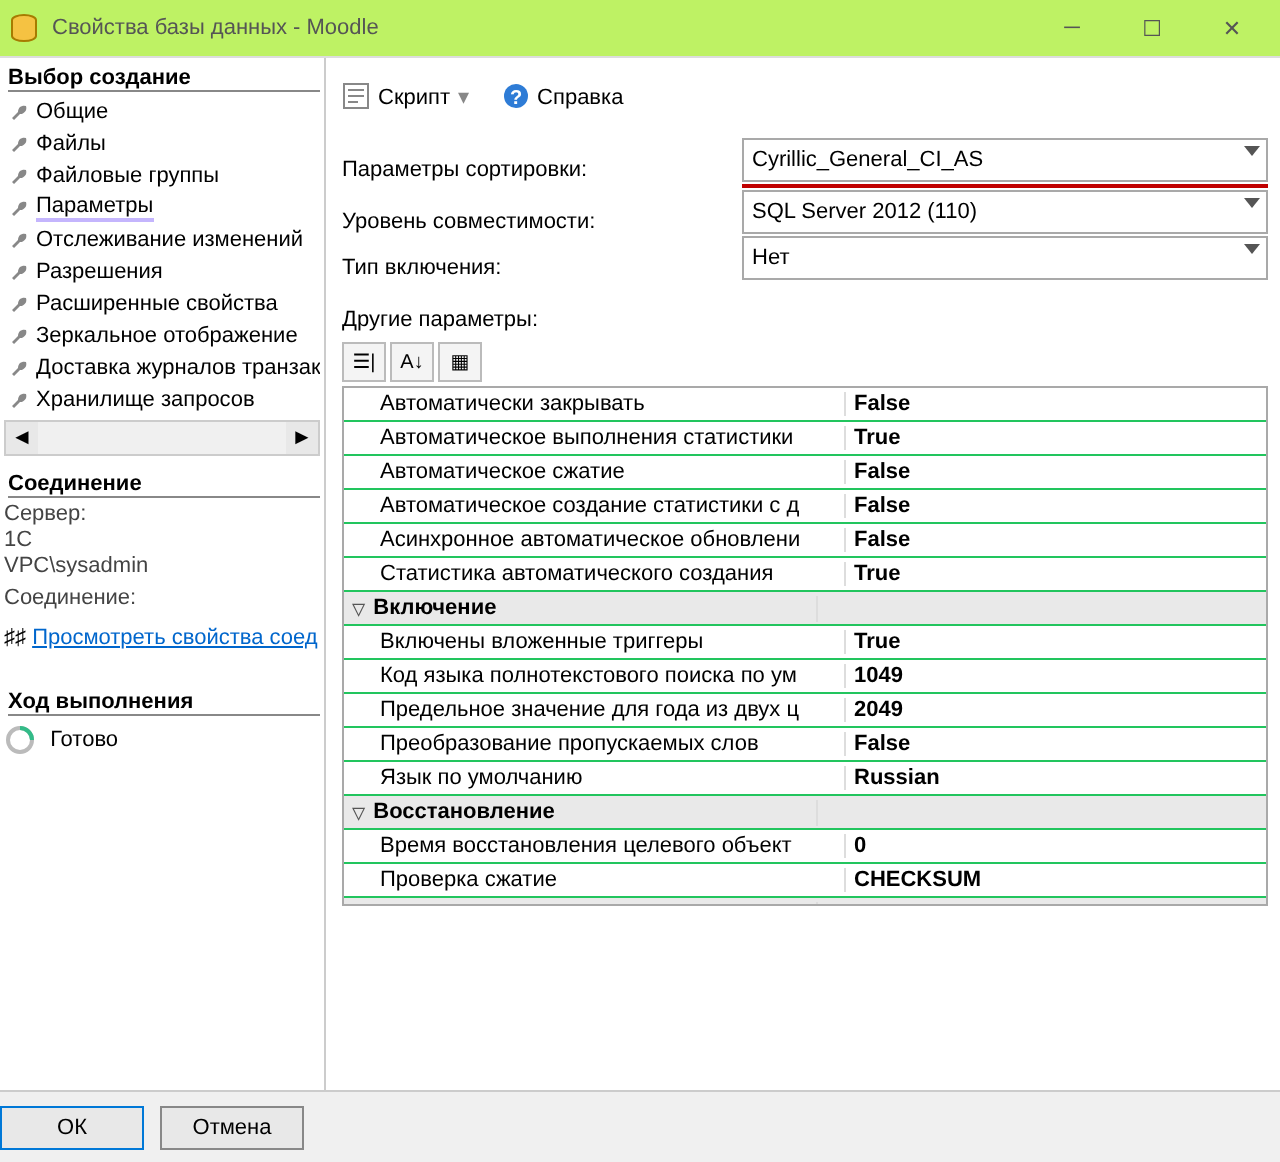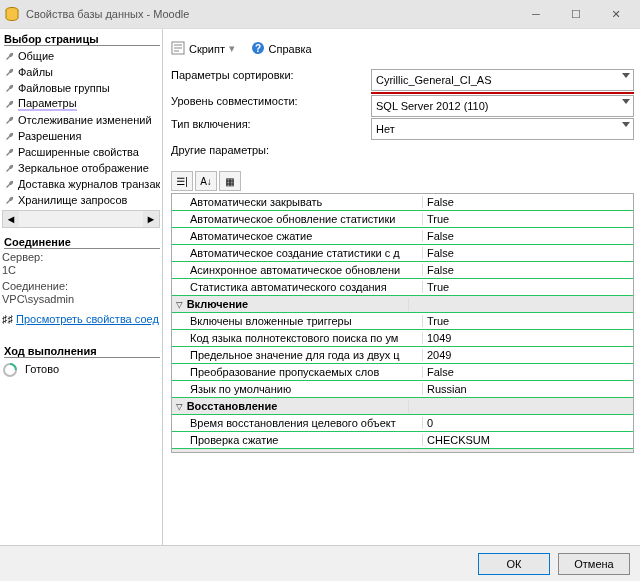--- a/index.html
+++ b/index.html
@@ -1,16 +1,16 @@
 <!DOCTYPE html>
 <html><head>
 <meta charset="utf-8">
 <style>
 html,body{margin:0;padding:0;font-family:"Segoe UI",Tahoma,sans-serif;font-size:11px;color:#000;background:#fff;height:581px;width:640px;overflow:hidden}
-.titlebar{height:28px;background:#e5e5e5;border-bottom:1px solid #ddd;display:flex;align-items:center;padding:0 4px}
+.titlebar{height:28px;background:#bef264;border-bottom:1px solid #ddd;display:flex;align-items:center;padding:0 4px}
 .titlebar .icon{width:16px;height:16px;margin-right:6px}
 .titlebar .title{flex:1;color:#555}
 .titlebar .btn{width:40px;height:28px;display:flex;align-items:center;justify-content:center;color:#555}
 .main{display:flex;height:516px}
 .left{width:158px;border-right:1px solid #ccc;display:flex;flex-direction:column;background:#fff;padding:2px}
 .left h4{margin:2px 0 2px 2px;font-size:11px;font-weight:bold;border-bottom:1px solid #888}
 .tree{overflow:hidden}
 .tree .item{display:flex;align-items:center;height:16px;padding-left:2px;white-space:nowrap}
 .tree .item svg{margin-right:2px;flex-shrink:0}
 .tree .item.under span{border-bottom:2px solid #c4b5fd}
@@ -18,36 +18,36 @@
 .hscroll .arr{width:16px;display:flex;align-items:center;justify-content:center;background:#e8e8e8}
 .hscroll .track{flex:1}
 .section{margin-top:6px}
 .lbl{color:#444;margin:1px 0}
 .link{color:#0066cc;text-decoration:underline;display:inline-block;margin-top:2px}
 .spinner{display:inline-block;vertical-align:middle;margin-right:4px}
 .right{flex:1;display:flex;flex-direction:column;padding:4px 6px 0 8px;overflow:hidden}
 .toolbar{display:flex;align-items:flex-end;gap:4px;height:22px}
 .toolbar .sep{color:#888}
 .params{margin-top:14px}
-.prow{display:flex;align-items:flex-start;height:22px;margin-bottom:1px}
+.prow{display:flex;align-items:flex-end;height:22px;margin-bottom:1px}
 .prow .plabel{width:200px}
 .prow .pfield{flex:1;height:20px;border:1px solid #a9a9a9;background:#fff;display:flex;align-items:center;padding:0 4px;position:relative}
 .prow .pfield .chev{position:absolute;right:3px;top:3px;color:#555}
 .redline{height:2px;background:#c00000;margin:0 0 1px 200px}
 .gridtools{display:flex;gap:2px;margin:4px 0 2px 0}
 .gridtools .gt{width:20px;height:18px;border:1px solid #bbb;background:#f4f4f4;display:flex;align-items:center;justify-content:center;font-size:10px}
 .grid{border:1px solid #a9a9a9;height:258px;overflow:hidden;position:relative}
 .gridinner{overflow-y:auto;height:100%}
 .grow{display:flex;height:16px;border-bottom:1px solid #22c55e;align-items:center}
 .grow .gname{width:232px;padding-left:18px;border-right:1px solid #ddd;white-space:nowrap;overflow:hidden}
-.grow .gval{flex:1;padding-left:4px;font-weight:normal}
+.grow .gval{flex:1;padding-left:4px;font-weight:bold}
 .grow.cat{background:#e9e9e9}
 .grow.cat .gname{padding-left:4px;font-weight:bold;display:flex;align-items:center;gap:4px}
 .desc{border:1px solid #a9a9a9;border-top:none;height:40px;padding:4px}
-.footer{height:36px;border-top:1px solid #ccc;display:flex;justify-content:flex-end;align-items:center;padding-right:10px;gap:8px;background:#f0f0f0}
+.footer{height:36px;border-top:1px solid #ccc;display:flex;align-items:center;padding-right:10px;gap:8px;background:#f0f0f0}
 .footer button{width:72px;height:22px;border:1px solid #888;background:#e8e8e8;font-family:inherit;font-size:11px}
 .footer button.primary{border:1px solid #0078d7}
 .chev{width:0;height:0;border-left:4px solid transparent;border-right:4px solid transparent;border-top:5px solid #555;display:inline-block}
 .exp{font-family:monospace;font-weight:bold;color:#555}
 </style>
 </head>
 <body>
 
 <div class="titlebar">
   <svg class="icon" viewBox="0 0 16 16">
@@ -55,21 +55,21 @@
       <path d="M2 4v8c0 1.4 2.7 2.5 6 2.5s6-1.1 6-2.5V4" fill="#f5c242" stroke="#a77b00"></path>
     </svg>
   <span class="title">Свойства базы данных - Moodle</span>
   <div class="btn">─</div>
   <div class="btn">☐</div>
   <div class="btn">✕</div>
 </div>
 
 <div class="main">
   <div class="left">
-    <h4>Выбор страницы</h4>
+    <h4>Выбор создание</h4>
     <div class="tree" id="tree">
         <div class="item">
           <svg width="12" height="12" viewBox="0 0 12 12">
             <path d="M9 3a3 3 0 0 0-4 3L2 9l1 1 3-3a3 3 0 0 0 3-4z" fill="#888"></path>
           </svg>
           <span>Общие</span>
         </div>
         <div class="item">
           <svg width="12" height="12" viewBox="0 0 12 12">
             <path d="M9 3a3 3 0 0 0-4 3L2 9l1 1 3-3a3 3 0 0 0 3-4z" fill="#888"></path>
@@ -127,22 +127,22 @@
       </div>
     <div class="hscroll">
       <div class="arr">◄</div>
       <div class="track"></div>
       <div class="arr">►</div>
     </div>
     <div class="section">
       <h4>Соединение</h4>
       <div class="lbl">Сервер:</div>
       <div class="lbl">1C</div>
+      <div class="lbl">VPC\sysadmin</div>
       <div class="lbl" style="margin-top:4px">Соединение:</div>
-      <div class="lbl">VPC\sysadmin</div>
       <div style="margin-top:6px">
         <span>♯♯</span>
         <a href="#" class="link">Просмотреть свойства соед</a>
       </div>
     </div>
     <div class="section" style="margin-top:18px">
       <h4>Ход выполнения</h4>
       <div style="margin-top:4px">
         <svg class="spinner" width="16" height="16" viewBox="0 0 16 16">
             <circle cx="8" cy="8" r="6" fill="none" stroke="#bbb" stroke-width="2"></circle>
@@ -203,21 +203,21 @@
       <div class="gt">▦</div>
     </div>
 
     <div class="grid">
       <div class="gridinner" id="gridinner">
           <div class="grow">
             <div class="gname">Автоматически закрывать</div>
             <div class="gval">False</div>
           </div>
           <div class="grow">
-            <div class="gname">Автоматическое обновление статистики</div>
+            <div class="gname">Автоматическое выполнения статистики</div>
             <div class="gval">True</div>
           </div>
           <div class="grow">
             <div class="gname">Автоматическое сжатие</div>
             <div class="gval">False</div>
           </div>
           <div class="grow">
             <div class="gname">Автоматическое создание статистики с д</div>
             <div class="gval">False</div>
           </div>

